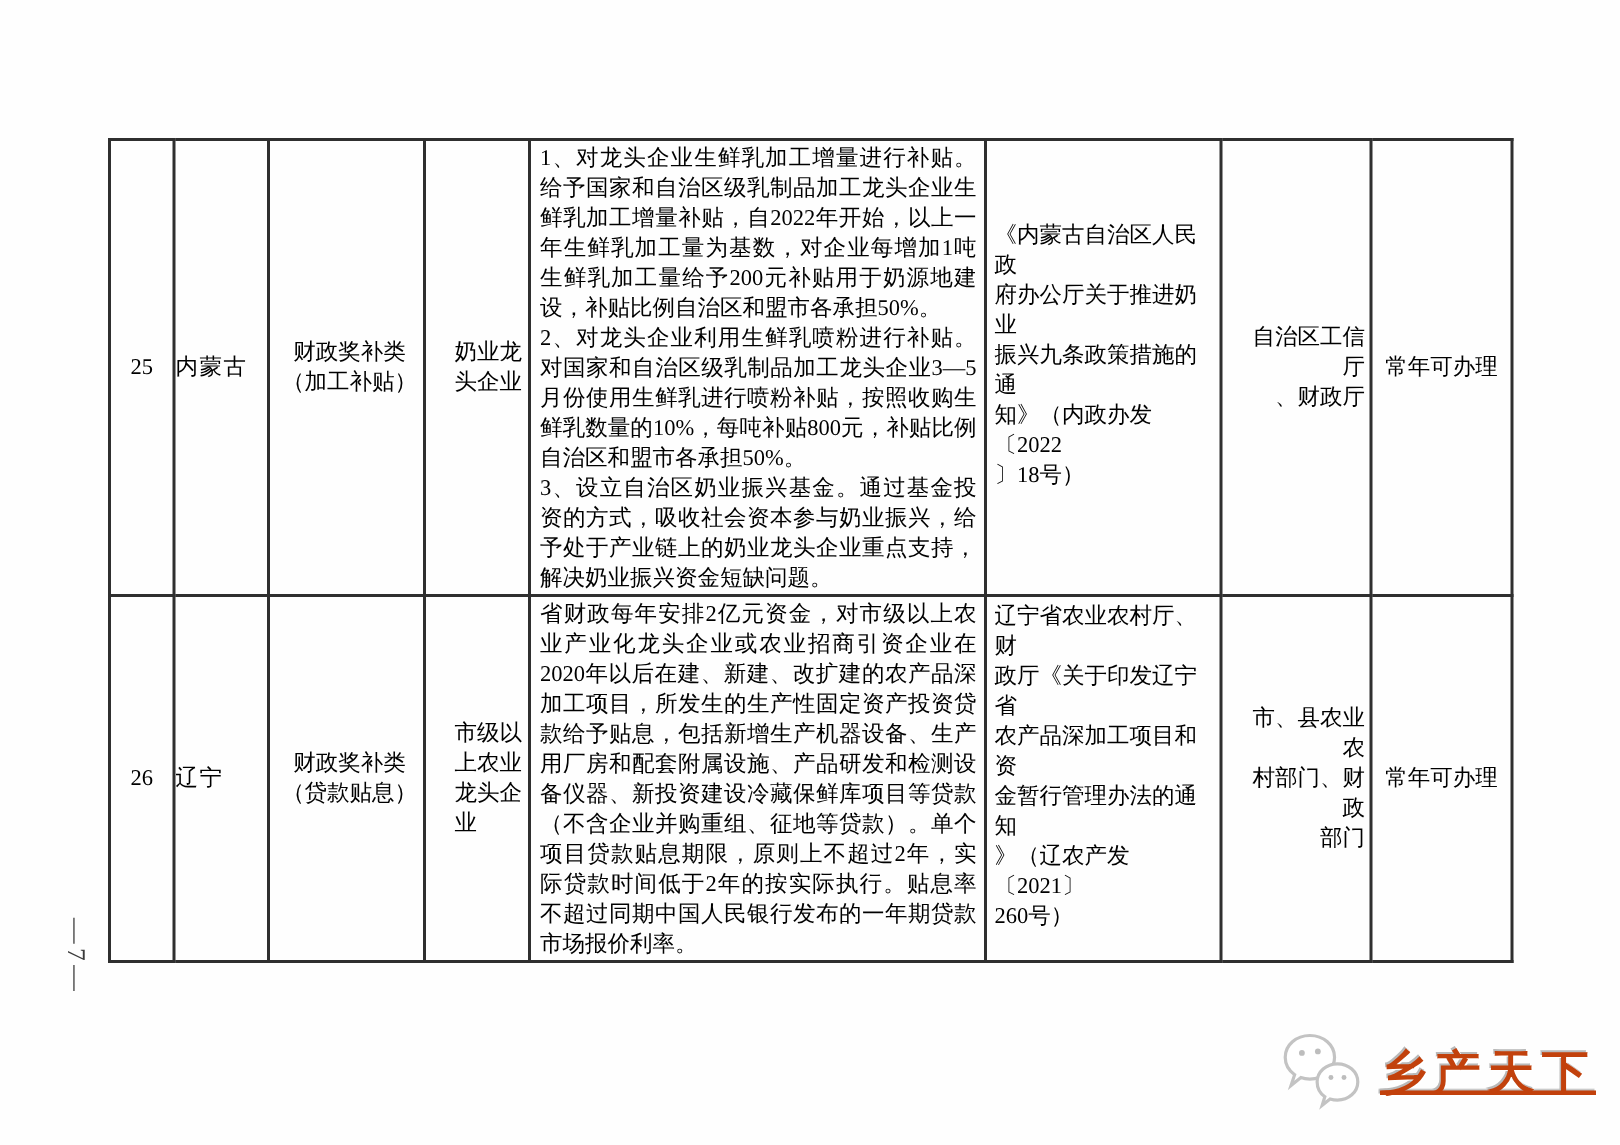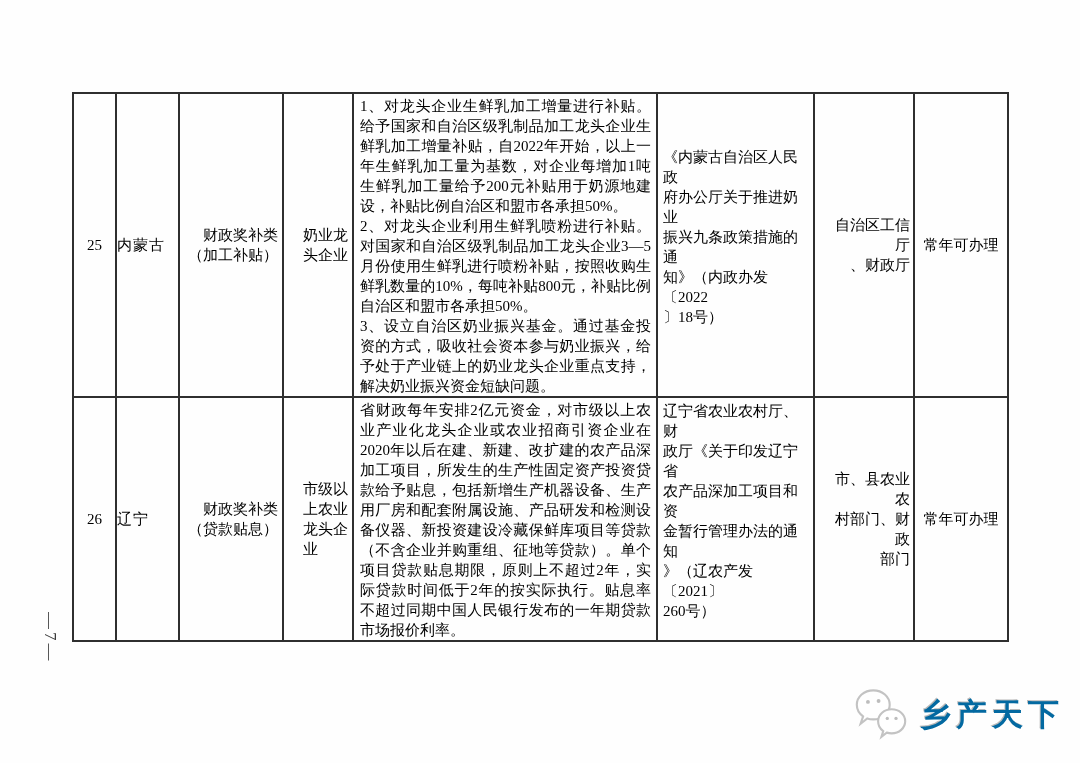--- a/index.html
+++ b/index.html
@@ -25,21 +25,21 @@
     border: 2px solid #2f2f2f;
     font-size: 15px;
     line-height: 20px;
     color: #000000;
     overflow: hidden;
   }
   tr.row-a { height: 274px; }
   tr.row-b { height: 205px; }
   td.c-idx    { text-align: center; vertical-align: middle; margin-top: 42px; }
   td.c-prov   { vertical-align: middle; letter-spacing: 1px; }
-  td.c-cat    { text-align: right; vertical-align: middle; padding: 0 4px 0 8px; }
+  td.c-cat    { text-align: center; vertical-align: middle; padding: 0 4px 0 8px; }
   td.c-target { text-align: left; vertical-align: middle; padding: 0 2px 0 19px; }
   td.c-policy {
     text-align: justify;
     vertical-align: top;
     padding: 2px 5px 0 6px;
     font-size: 15px;
     line-height: 17px;
   }
   td.c-policy .para { text-align: justify; text-justify: inter-ideograph; }
   td.c-doc    { text-align: left; vertical-align: middle; padding: 0 3px 17px 5px; white-space: pre-line; }
@@ -59,23 +59,24 @@
     position: absolute;
     right: 16px;
     bottom: 18px;
     display: flex;
     align-items: center;
     gap: 8px;
   }
   .watermark-text {
     font-size: 31px;
     letter-spacing: 5px;
-    color: #0369a1;
+    color: #c2410c;
     font-weight: bold;
     text-shadow: 1px 1px 0 #ffffff, -1px -1px 0 #b9b9b9;
+    text-decoration: underline;
   }
   .bubbles-logo { display: block; }
 </style>
 </head>
 <body>
 
 <div class="page">
 
   <table class="policy-table">
     <colgroup>

